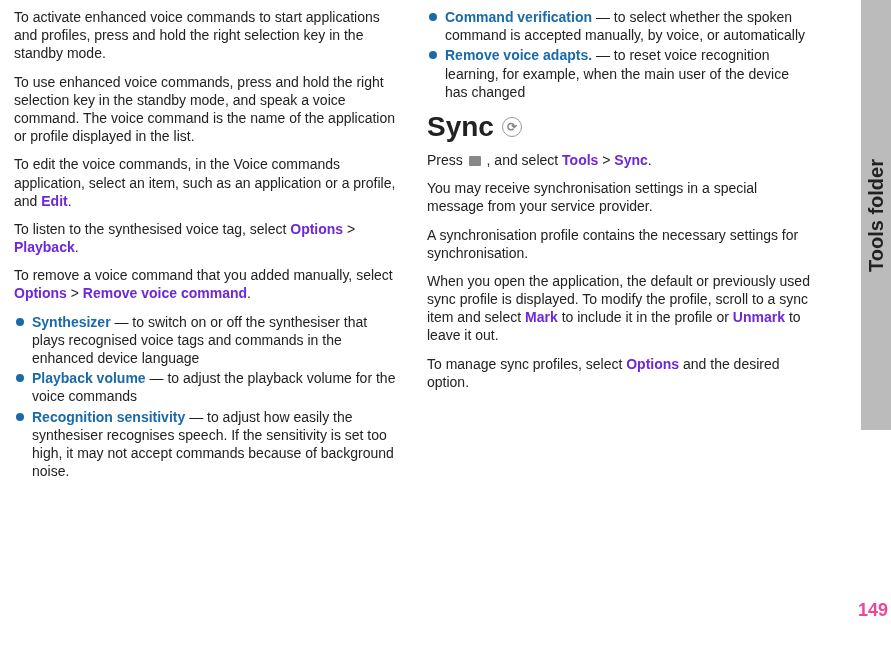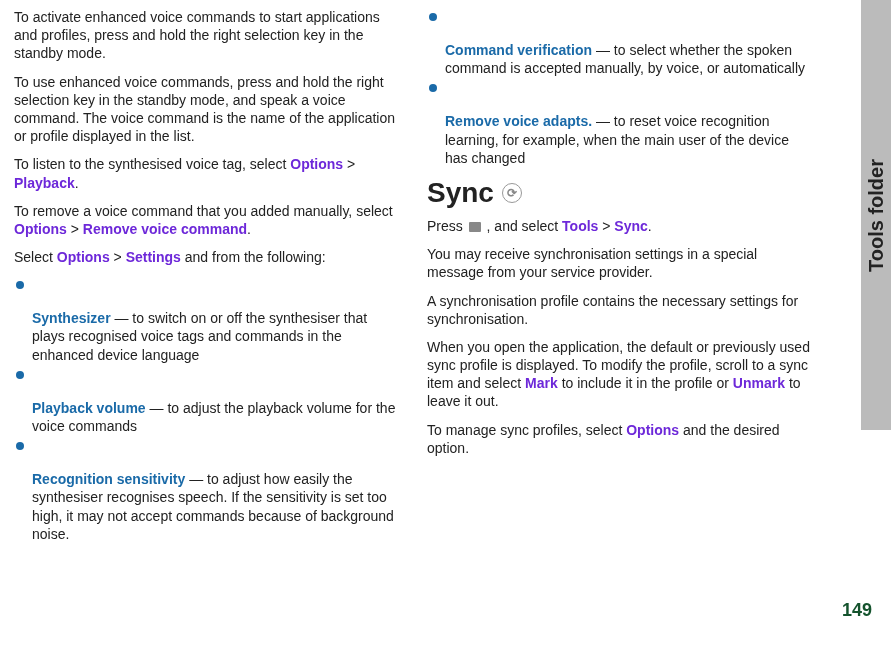--- a/index.html
+++ b/index.html
@@ -3,44 +3,44 @@
 <meta charset="utf-8">
 <style>
 * { margin: 0; padding: 0; box-sizing: border-box; }
 body { width: 891px; height: 651px; font-family: Arial, sans-serif; font-size: 14px; color: #222; position: relative; background: #fff; }
 .cols { display: flex; height: 524px; }
 .col { width: 413px; padding: 8px 14px; }
 .col p { margin-bottom: 10px; line-height: 1.3; }
 .bold { font-weight: bold; color: #6d28d9; }
 .bullet { display: flex; margin-bottom: 2px; }
 .dot { width: 8px; height: 8px; border-radius: 50%; background: #1a6aa8; margin: 5px 8px 0 2px; flex-shrink: 0; }
-.bullet .txt { flex: 1; line-height: 1.3; margin-top: 33px; }
+.bullet .txt { flex: 1; line-height: 1.3; }
 .blue-bold { font-weight: bold; color: #1a6aa8; }
 h2 { font-size: 28px; font-weight: bold; margin: 10px 0 8px 0; display: flex; align-items: center; gap: 8px; }
 .sync-icon { width: 20px; height: 20px; border: 1px solid #999; border-radius: 50%; display: inline-flex; align-items: center; justify-content: center; font-size: 12px; color: #888; }
 .menu-icon { display: inline-block; width: 12px; height: 10px; background: #888; vertical-align: middle; margin: 0 2px; border-radius: 1px; }
 .sidebar { width: 30px; background: #bbb; display: flex; flex-direction: column; align-items: center; justify-content: center; position: absolute; right: 0; top: 0; height: 430px; }
 .sidebar-text { writing-mode: vertical-rl; transform: rotate(180deg); font-size: 20px; font-weight: bold; color: #222; }
-.pagenum { position: absolute; right: 19px; bottom: 30px; font-size: 18px; font-weight: bold; color: #14532d; }
+.pagenum { position: absolute; right: 3px; bottom: 30px; font-size: 18px; font-weight: bold; color: #ec4899; }
 </style>
 </head>
 <body>
 
 <div class="cols">
   <div class="col">
     <p>To activate enhanced voice commands to start applications and profiles, press and hold the right selection key in the standby mode.</p>
     <p>To use enhanced voice commands, press and hold the right selection key in the standby mode, and speak a voice command. The voice command is the name of the application or profile displayed in the list.</p>
     <p>
+      <span>To edit the voice commands, in the Voice commands application, select an item, such as an application or a profile, and </span><span class="bold">Edit</span><span>.</span>
+    </p>
+    <p>
       <span>To listen to the synthesised voice tag, select </span><span class="bold">Options</span><span> &gt; </span><span class="bold">Playback</span><span>.</span>
     </p>
     <p>
       <span>To remove a voice command that you added manually, select </span><span class="bold">Options</span><span> &gt; </span><span class="bold">Remove voice command</span><span>.</span>
-    </p>
-    <p>
-      <span>Select </span><span class="bold">Options</span><span> &gt; </span><span class="bold">Settings</span><span> and from the following:</span>
     </p>
     <div class="bullet">
       <div class="dot"></div>
       <div class="txt"><span class="blue-bold">Synthesizer</span><span> — to switch on or off the synthesiser that plays recognised voice tags and commands in the enhanced device language</span></div>
     </div>
     <div class="bullet">
       <div class="dot"></div>
       <div class="txt"><span class="blue-bold">Playback volume</span><span> — to adjust the playback volume for the voice commands</span></div>
     </div>
     <div class="bullet">

